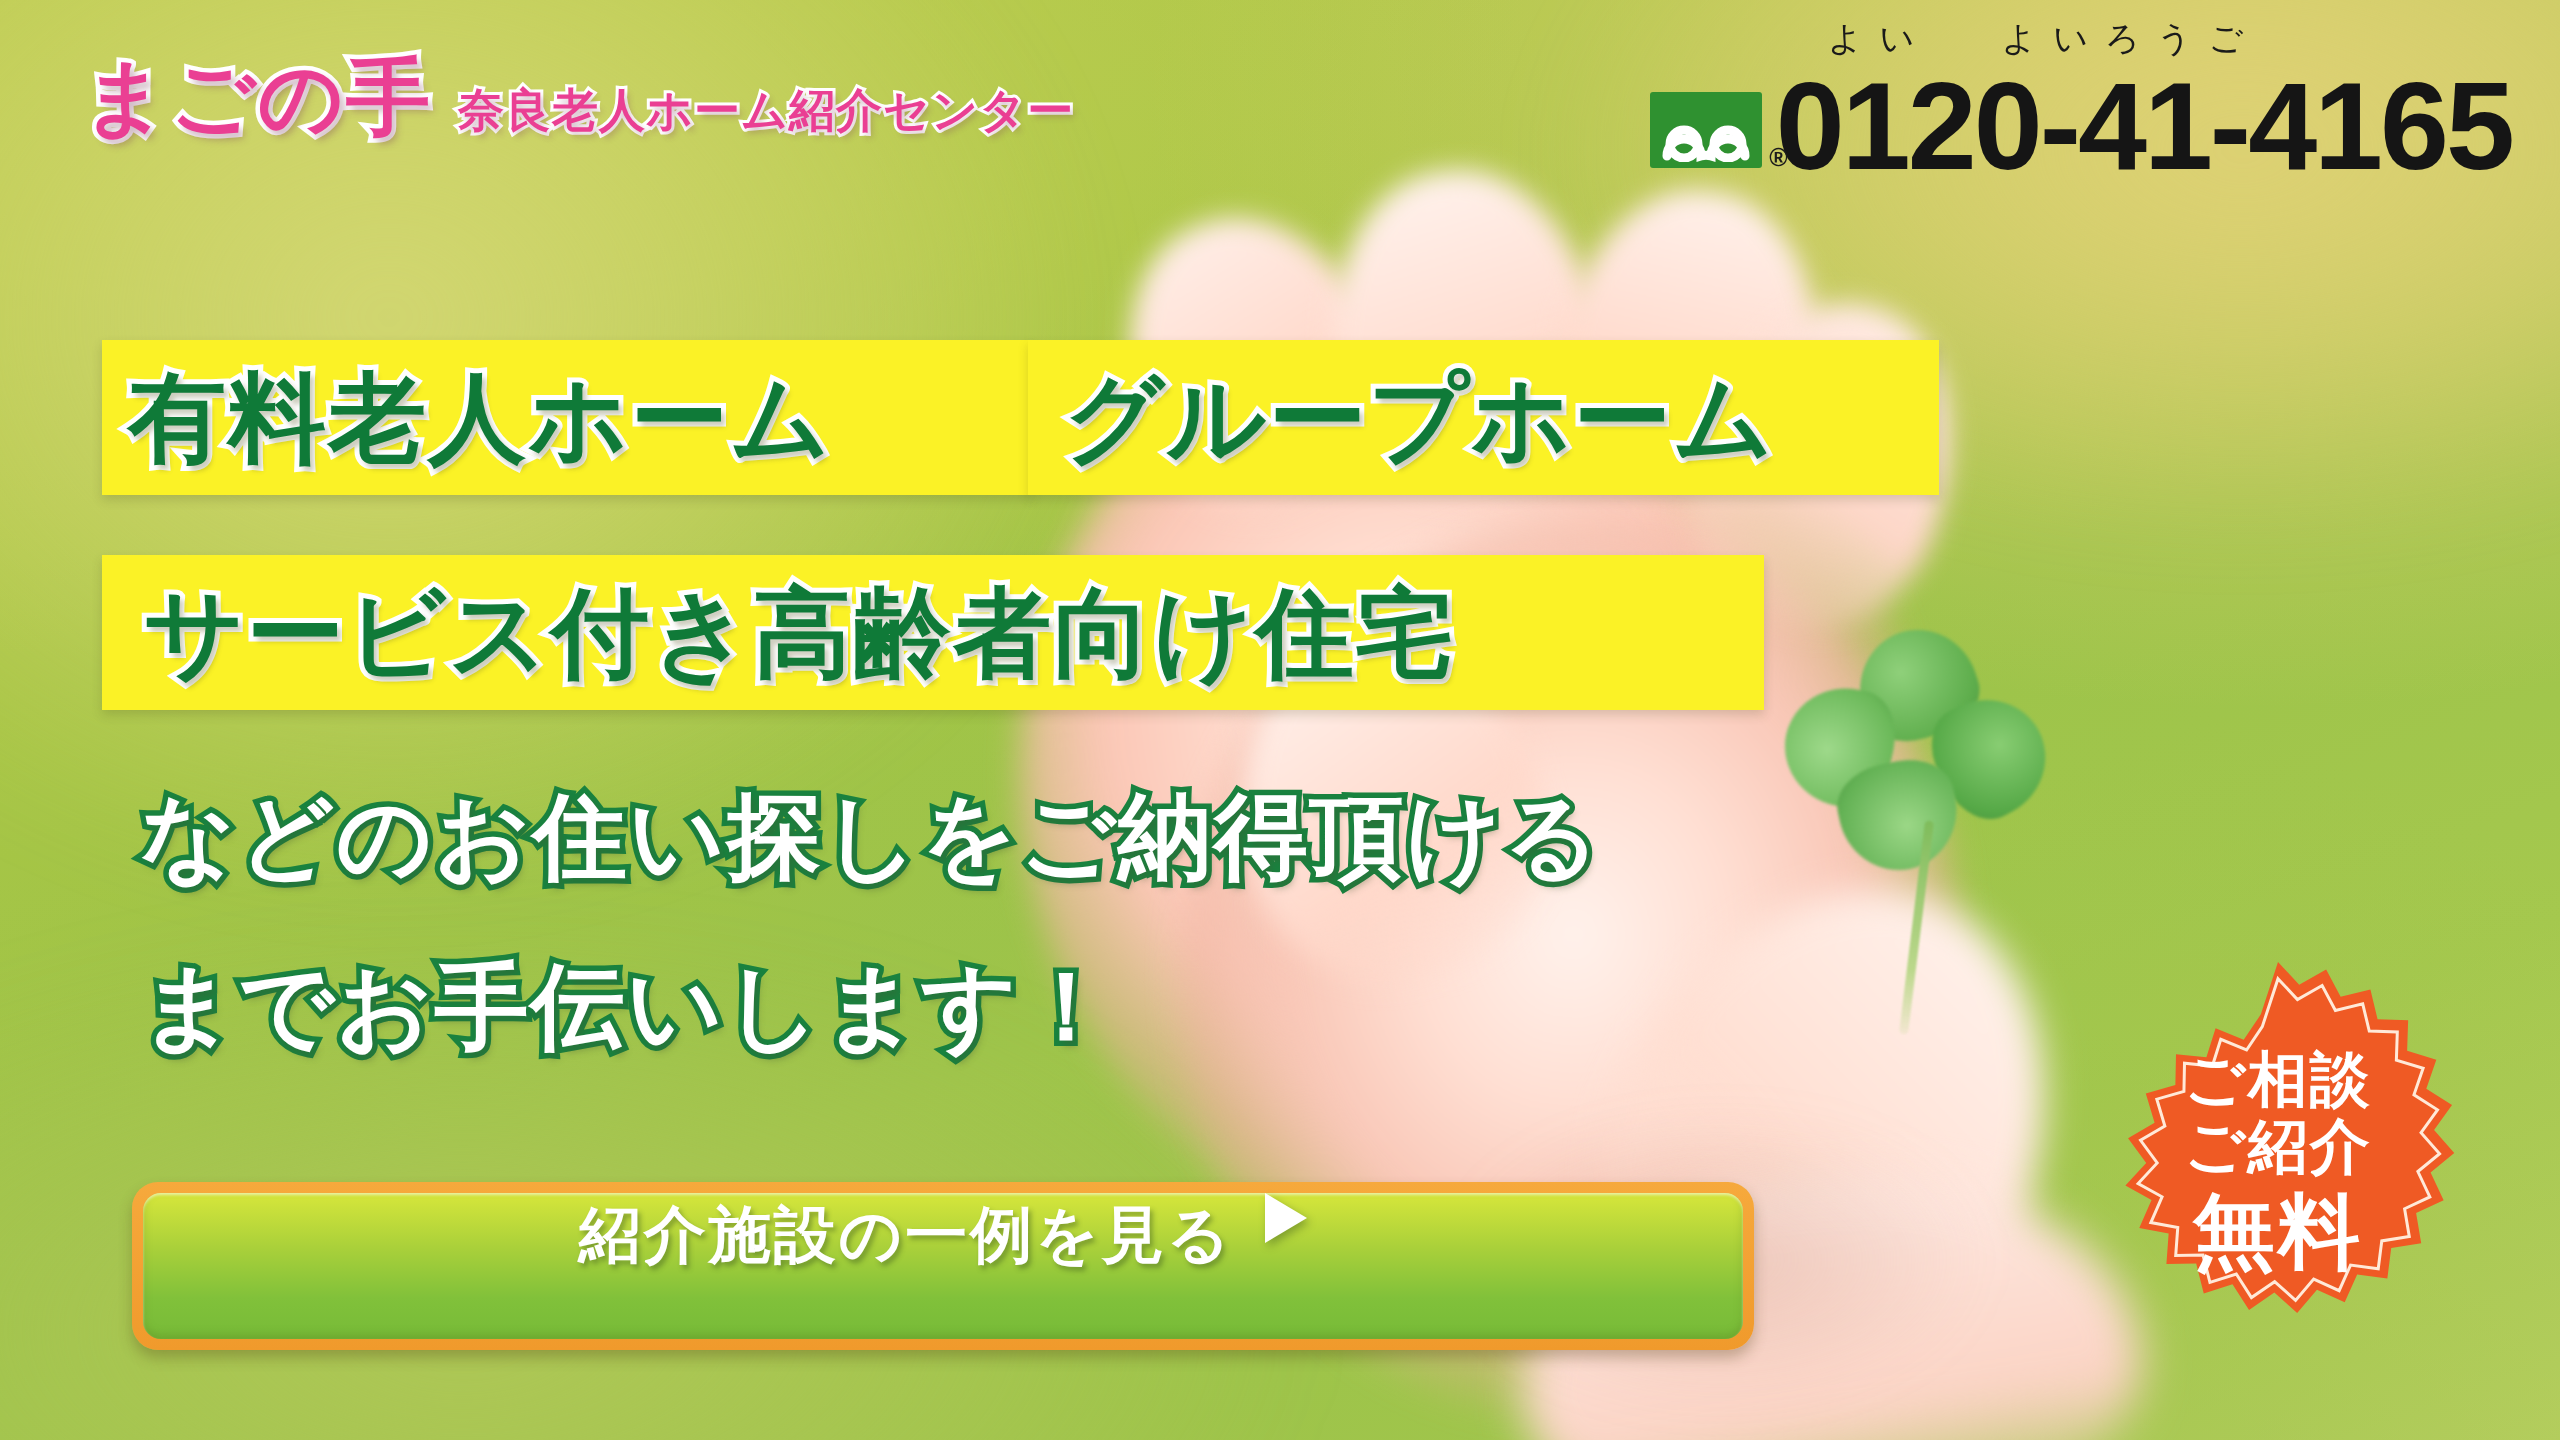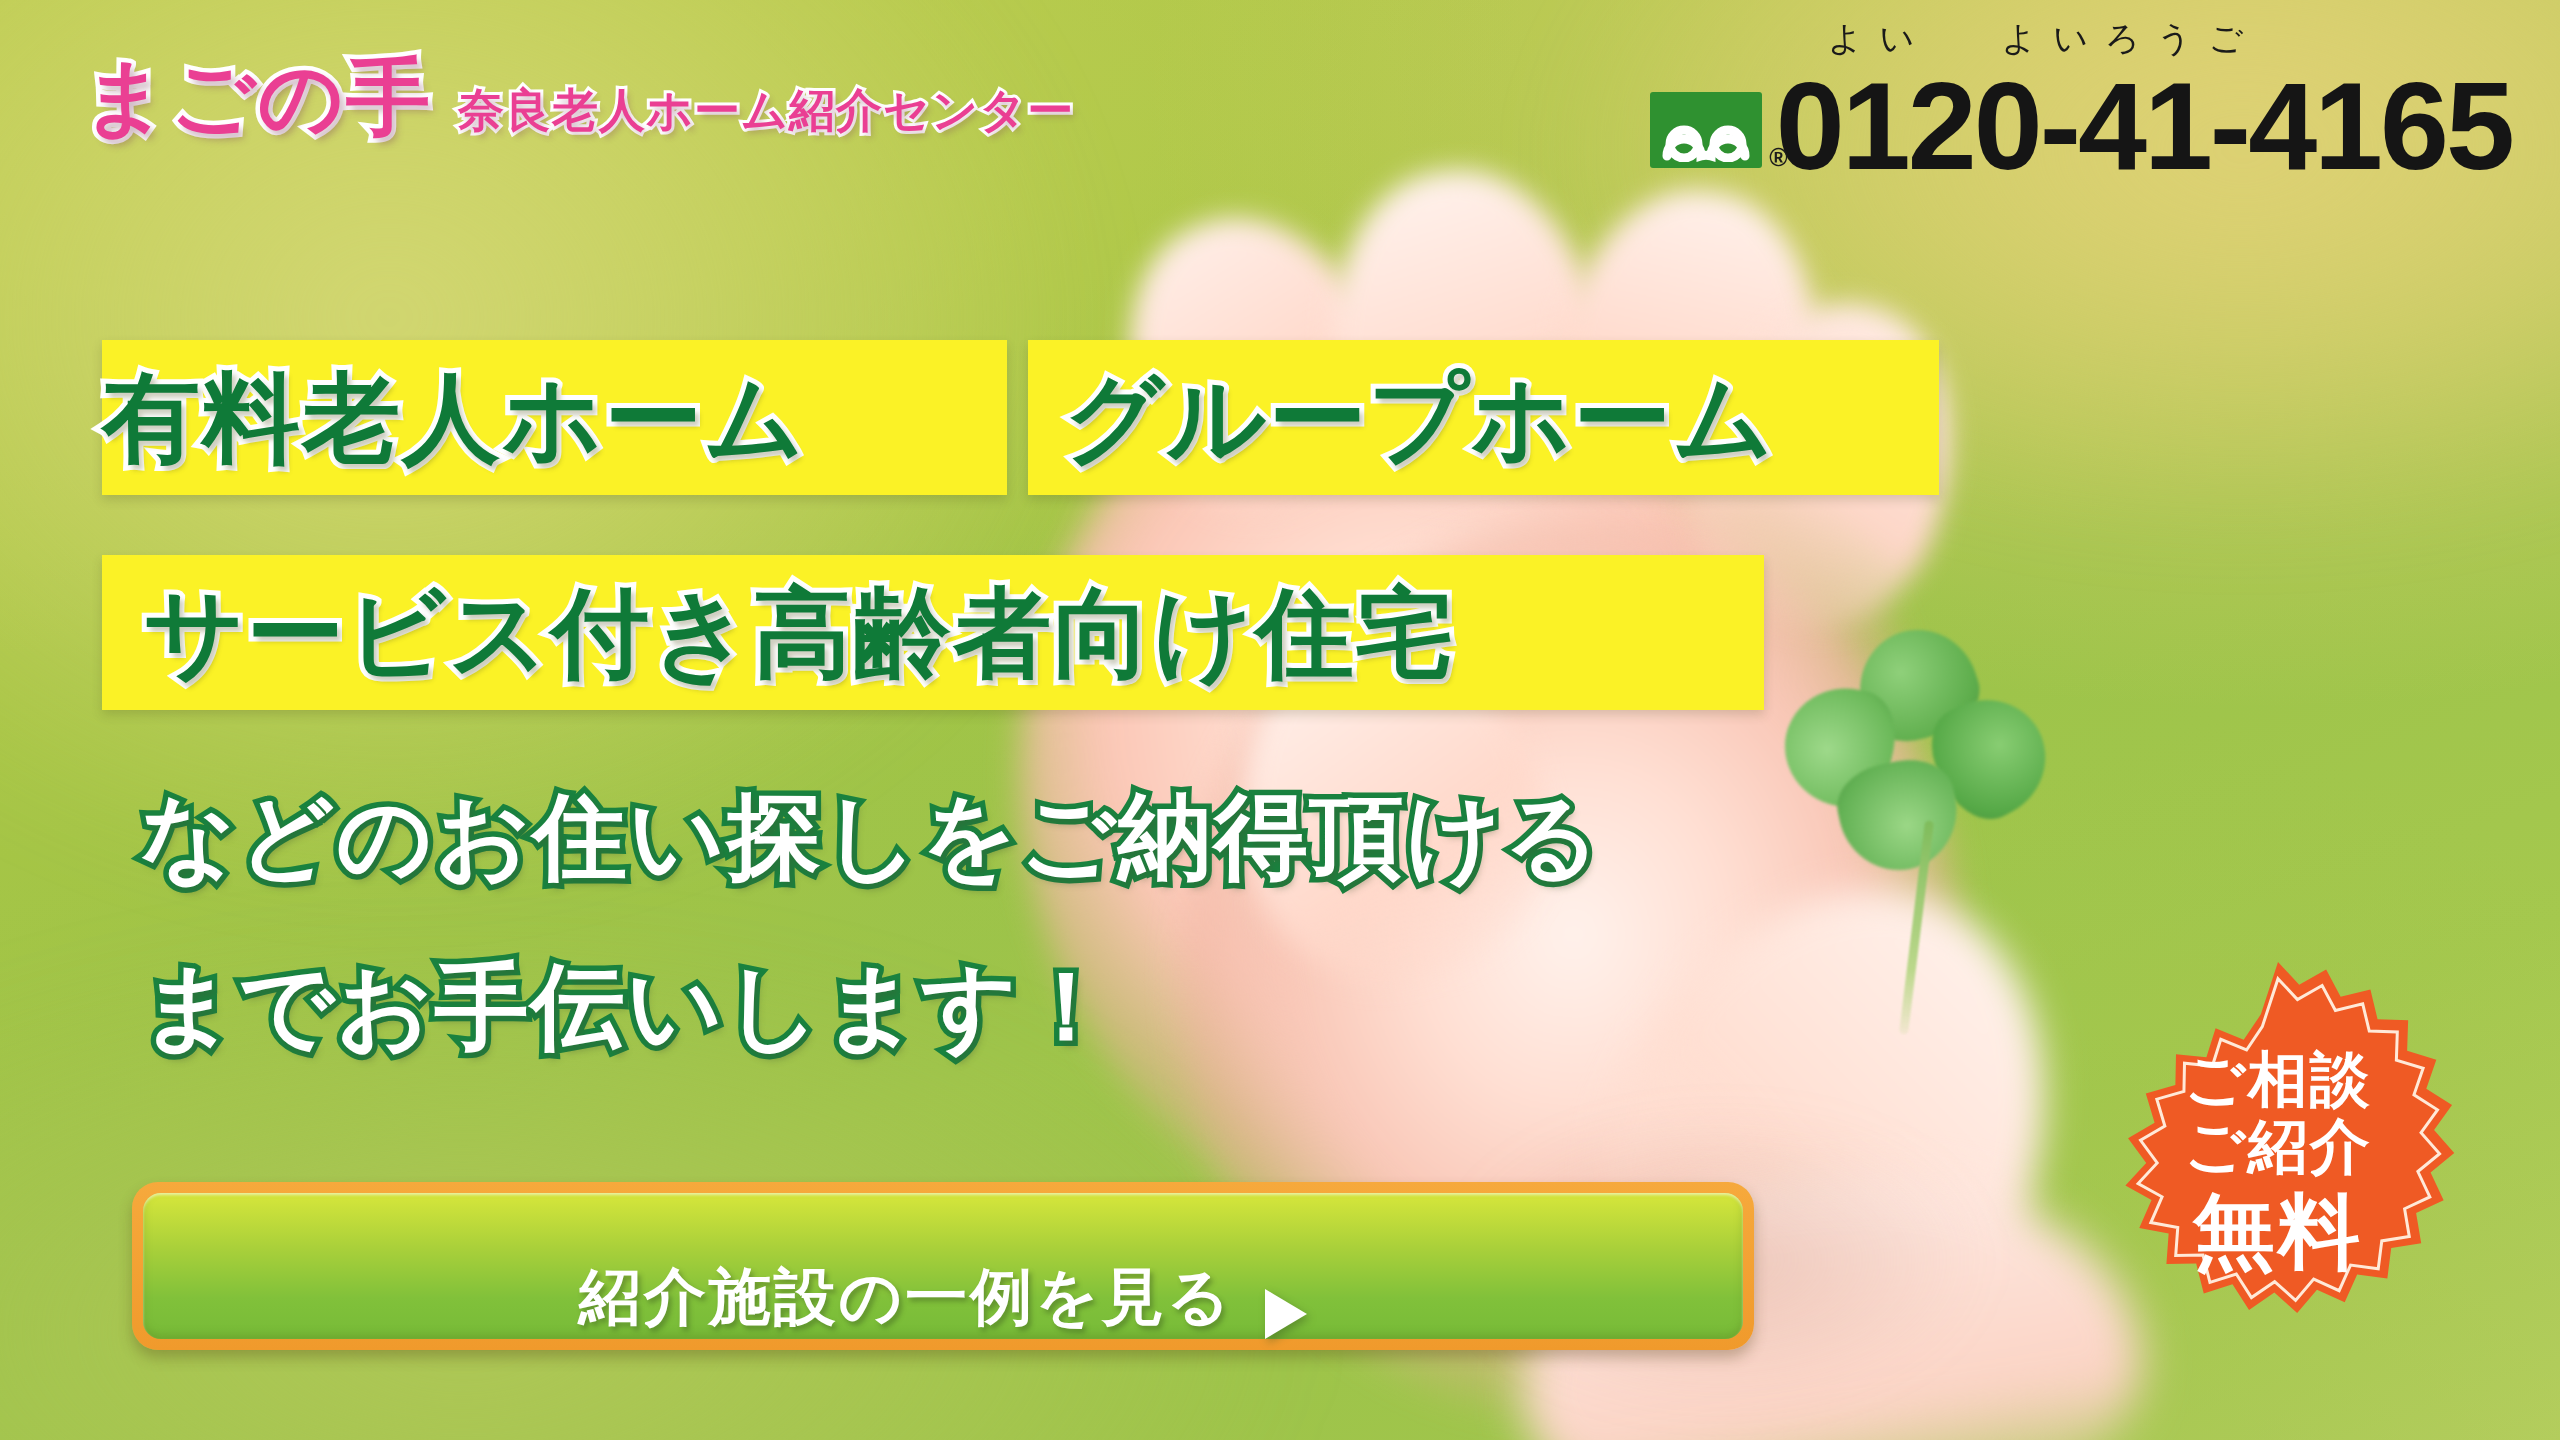--- a/index.html
+++ b/index.html
@@ -143,21 +143,21 @@
     box-shadow:0 5px 10px rgba(60,60,20,.18);
   }
   .hl-text{
     font-size:98px;font-weight:bold;line-height:1;letter-spacing:2px;
     color:#0f7a38;
     -webkit-text-stroke:10px #ffffff;
     paint-order:stroke fill;
     text-shadow:4px 5px 5px rgba(90,90,40,.30);
     white-space:nowrap;
   }
-  #hl1{left:102px;top:340px;width:905px;height:155px;}
+  #hl1{left:102px;top:340px;width:905px;height:155px;padding-left:26px;}
   #hl2{left:1028px;top:340px;width:875px;height:155px;padding-left:36px;}
   #hl3{left:102px;top:555px;width:1620px;height:155px;padding-left:42px;}
 
   
   .copy{
     position:absolute;
     font-size:94px;font-weight:bold;line-height:1;letter-spacing:2px;
     color:#ffffff;
     -webkit-text-stroke:11px #19823f;
     paint-order:stroke fill;
@@ -173,21 +173,21 @@
     background:linear-gradient(180deg,#f6a93c 0%,#f09a2c 100%);
     border-radius:26px;
     box-shadow:0 8px 14px rgba(80,60,20,.30);
     padding:11px;box-sizing:border-box;
     cursor:pointer;
   }
   .cta-inner{
     width:100%;height:100%;box-sizing:border-box;
     border-radius:18px;
     background:linear-gradient(180deg,#d6e63b 0%,#a9d03a 38%,#81c13a 72%,#77bb38 100%);
-    display:flex;align-items:flex-end;justify-content:center;gap:32px;
+    display:flex;align-items:flex-start;justify-content:center;gap:32px;
     box-shadow:inset 0 2px 3px rgba(255,255,255,.55), inset 0 -4px 8px rgba(90,130,30,.35);
     font-family:Liberation Serif, serif;
   }
   .cta-label{
     font-size:62px;font-weight:bold;color:#ffffff;letter-spacing:3px;
     text-shadow:3px 4px 5px rgba(60,90,30,.45);
   }
   .cta-arrow{
     width:0;height:0;border-left:42px solid #ffffff;
     border-top:25px solid transparent;border-bottom:25px solid transparent;

